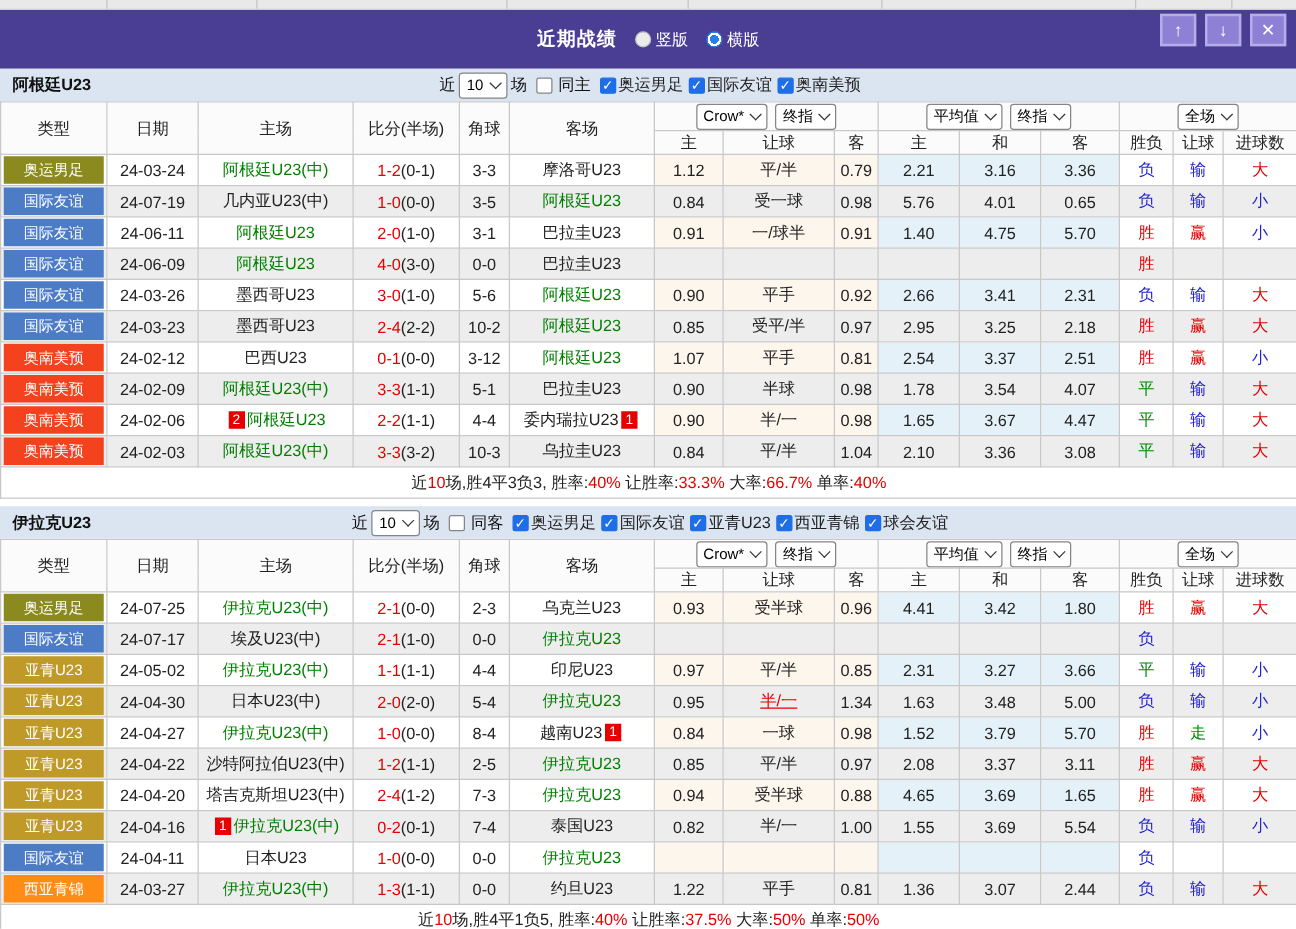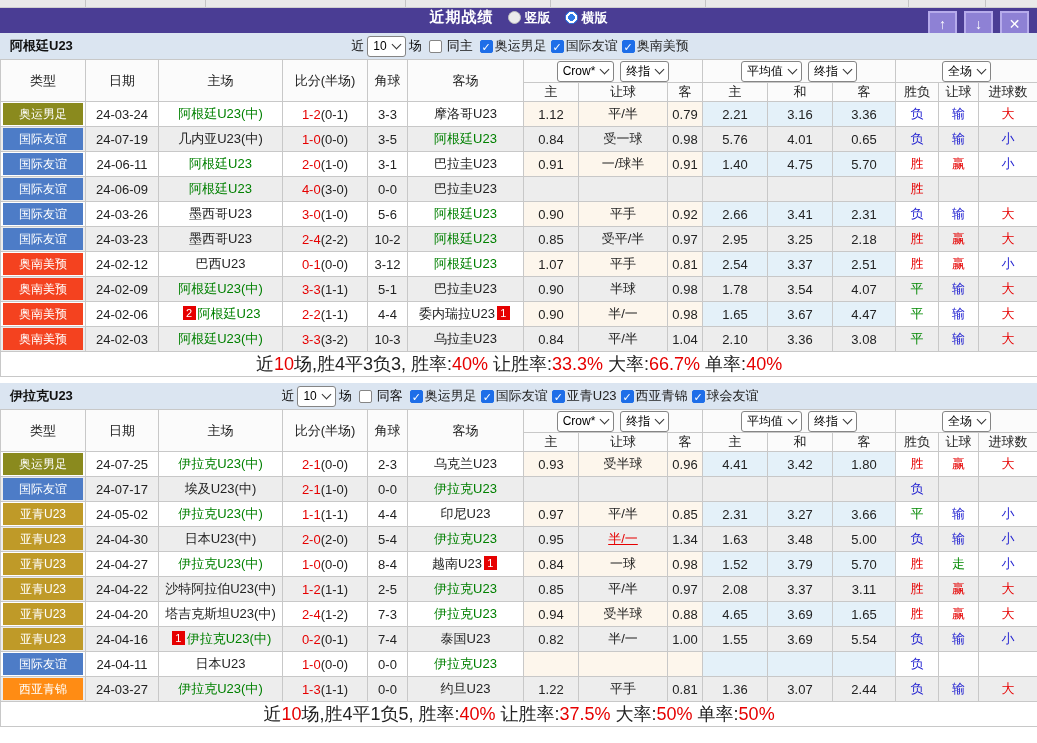--- a/index.html
+++ b/index.html
@@ -5,24 +5,24 @@
   html,body{margin:0;padding:0;}
   body{width:1037px;height:743px;overflow:hidden;background:#fff;
        font-family:"Liberation Sans","DejaVu Sans",sans-serif;font-size:13px;color:#222;}
   .page{width:1037px;height:743px;position:relative;}
 
   
   .strip{height:7px;background:#e9e9e9;border-bottom:1px solid #cfcfcf;position:relative;}
   .strip i{position:absolute;top:0;bottom:0;width:1px;background:#c4c4c4;}
 
   
-  .titlebar{height:25px;background:#4a3d94;display:flex;align-items:flex-start;position:relative;}
+  .titlebar{height:47px;background:#4a3d94;display:flex;align-items:center;position:relative;}
   .title-group{margin:0 auto;display:flex;align-items:center;color:#fff;}
   .title{font-weight:bold;font-size:15px;letter-spacing:1px;}
-  .radio-wrap{display:inline-flex;align-items:center;margin-left:14px;cursor:pointer;font-weight:bold;}
+  .radio-wrap{display:inline-flex;align-items:center;margin-left:14px;cursor:pointer;}
   .radio{width:13px;height:13px;border-radius:50%;display:inline-block;margin-right:4px;}
   .radio.off{background:#ececec;border:1px solid #bfbfbf;box-sizing:border-box;}
   .radio.on{background:radial-gradient(circle,#2e7ce8 0 3.5px,#ffffff 3.5px 5.5px,#2e7ce8 5.5px);}
   .rlabel{font-size:13px;color:#fff;}
   .tbtns{position:absolute;right:8px;top:3px;display:flex;}
   .tbtn{width:25px;height:22px;background:#8e81d5;border:2px solid #b6abeb;color:#fff;
         font-weight:bold;font-size:14px;line-height:22px;text-align:center;margin-left:7px;
         cursor:pointer;box-sizing:content-box;}
 
   
@@ -57,21 +57,21 @@
   .g{color:#008000;}
   .score{color:#e60000;}
   .half{color:#222;}
   .card{display:inline-block;min-width:11px;height:14px;line-height:14px;background:#e60000;
         color:#fff;font-size:11px;padding:0 1px;margin:0 2px;vertical-align:1px;}
   td.rs{font-weight:bold;font-size:13px;}
   .c-r{color:#e60000;}
   .c-b{color:#2323d1;}
   .c-g{color:#008800;}
   .hc-red{color:#e60000;text-decoration:underline;}
-  tr.summary td{height:24px;background:#fff;font-size:18px;color:#222;}
+  tr.summary td{height:24px;background:#fff;font-size:13px;color:#222;}
   tr.summary .red{color:#e60000;}
 </style>
 </head>
 <body>
 
 <div class="page">
   <div class="strip" id="strip">
       <i style="left: 85px;"></i>
       <i style="left: 205px;"></i>
       <i style="left: 405px;"></i>

